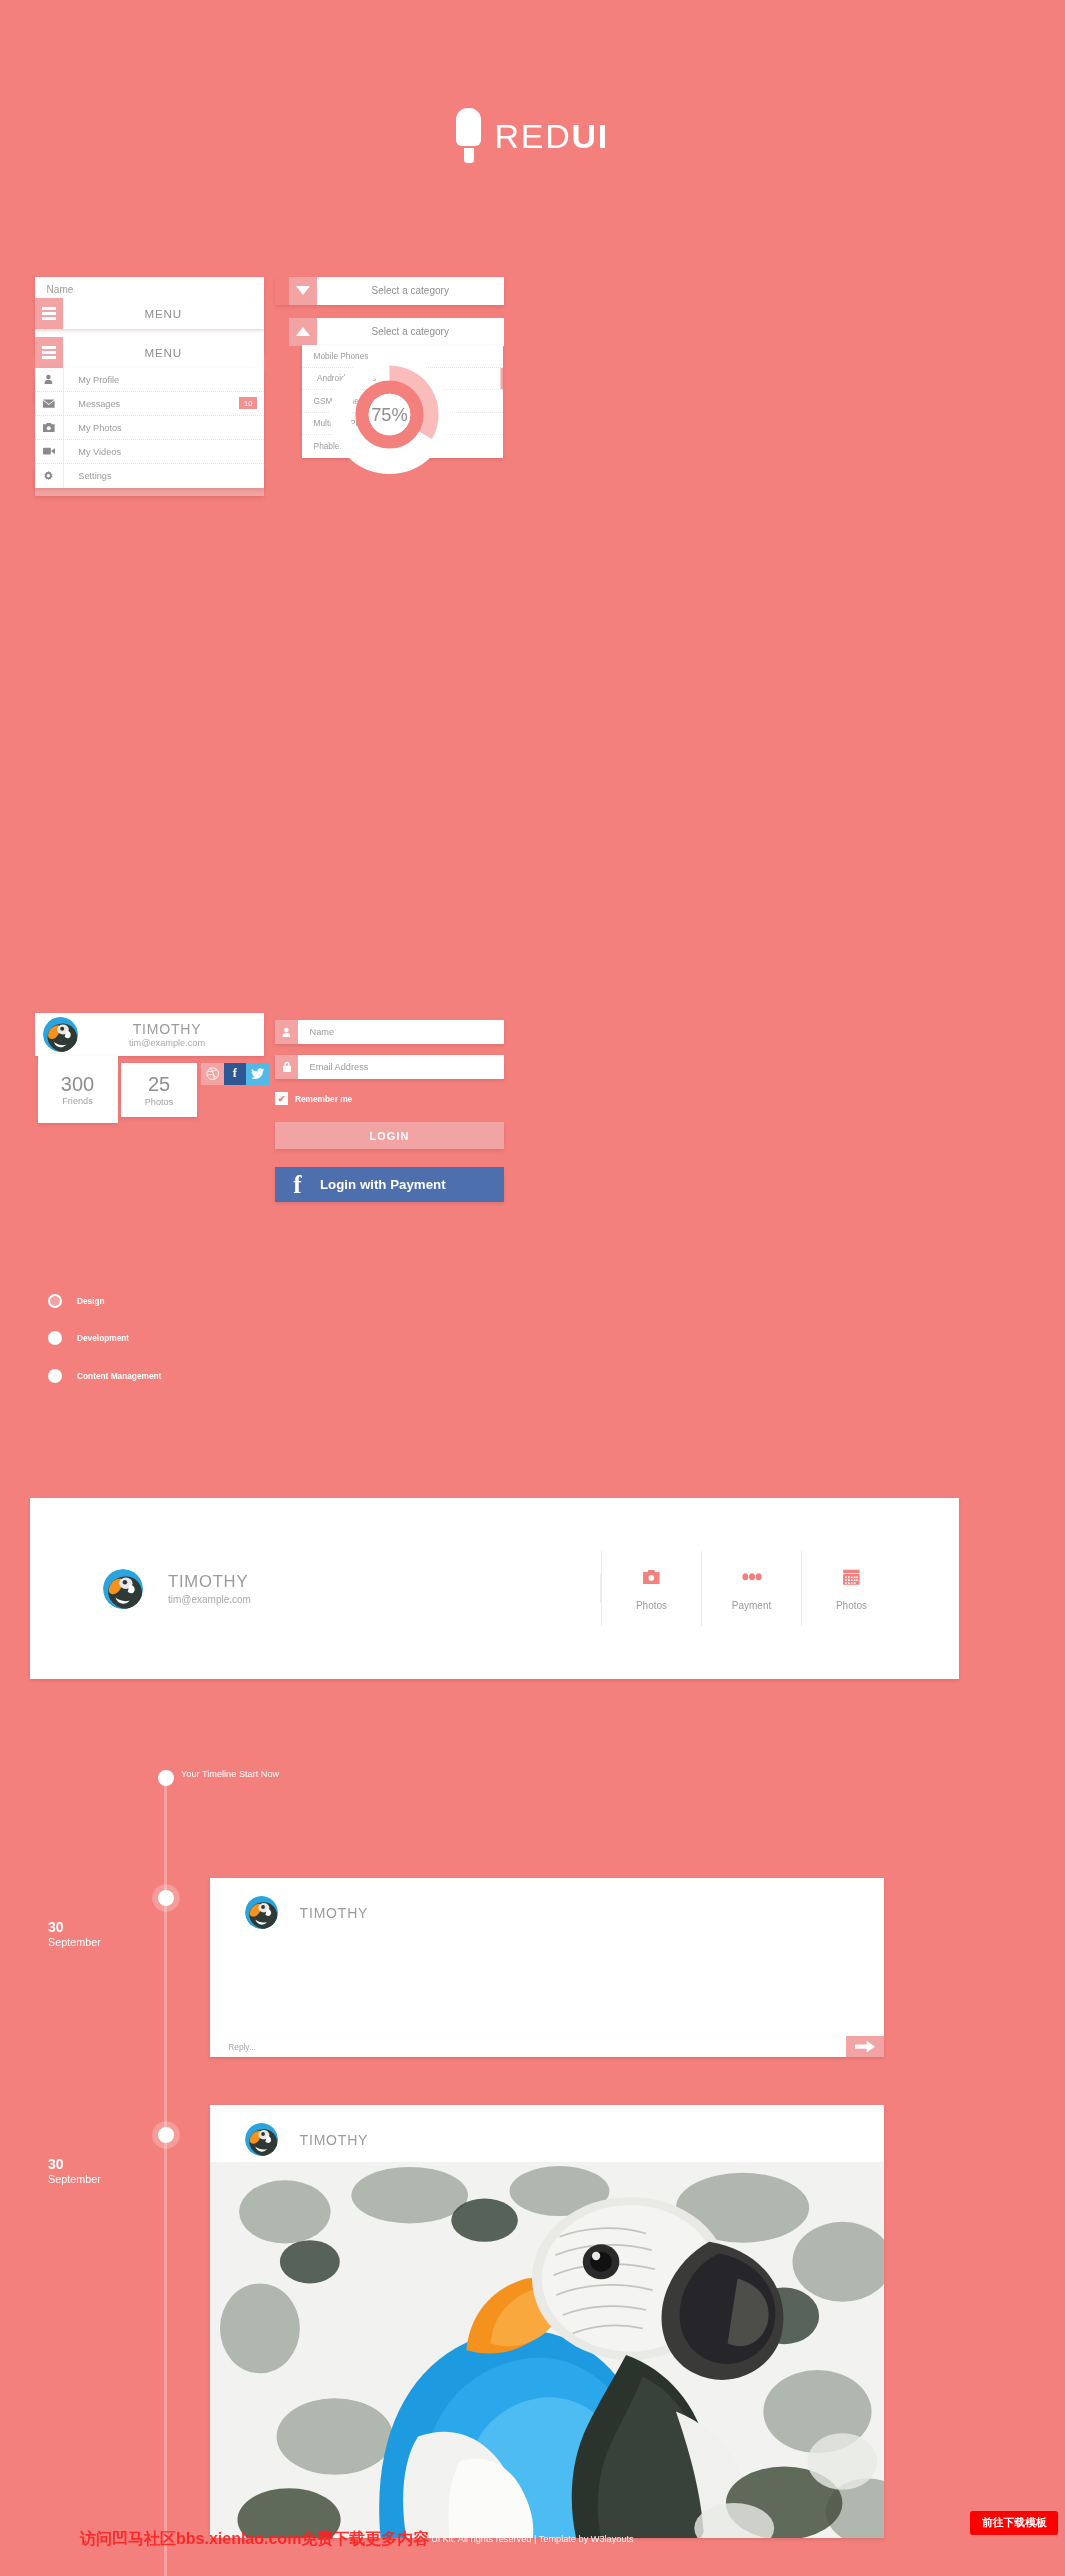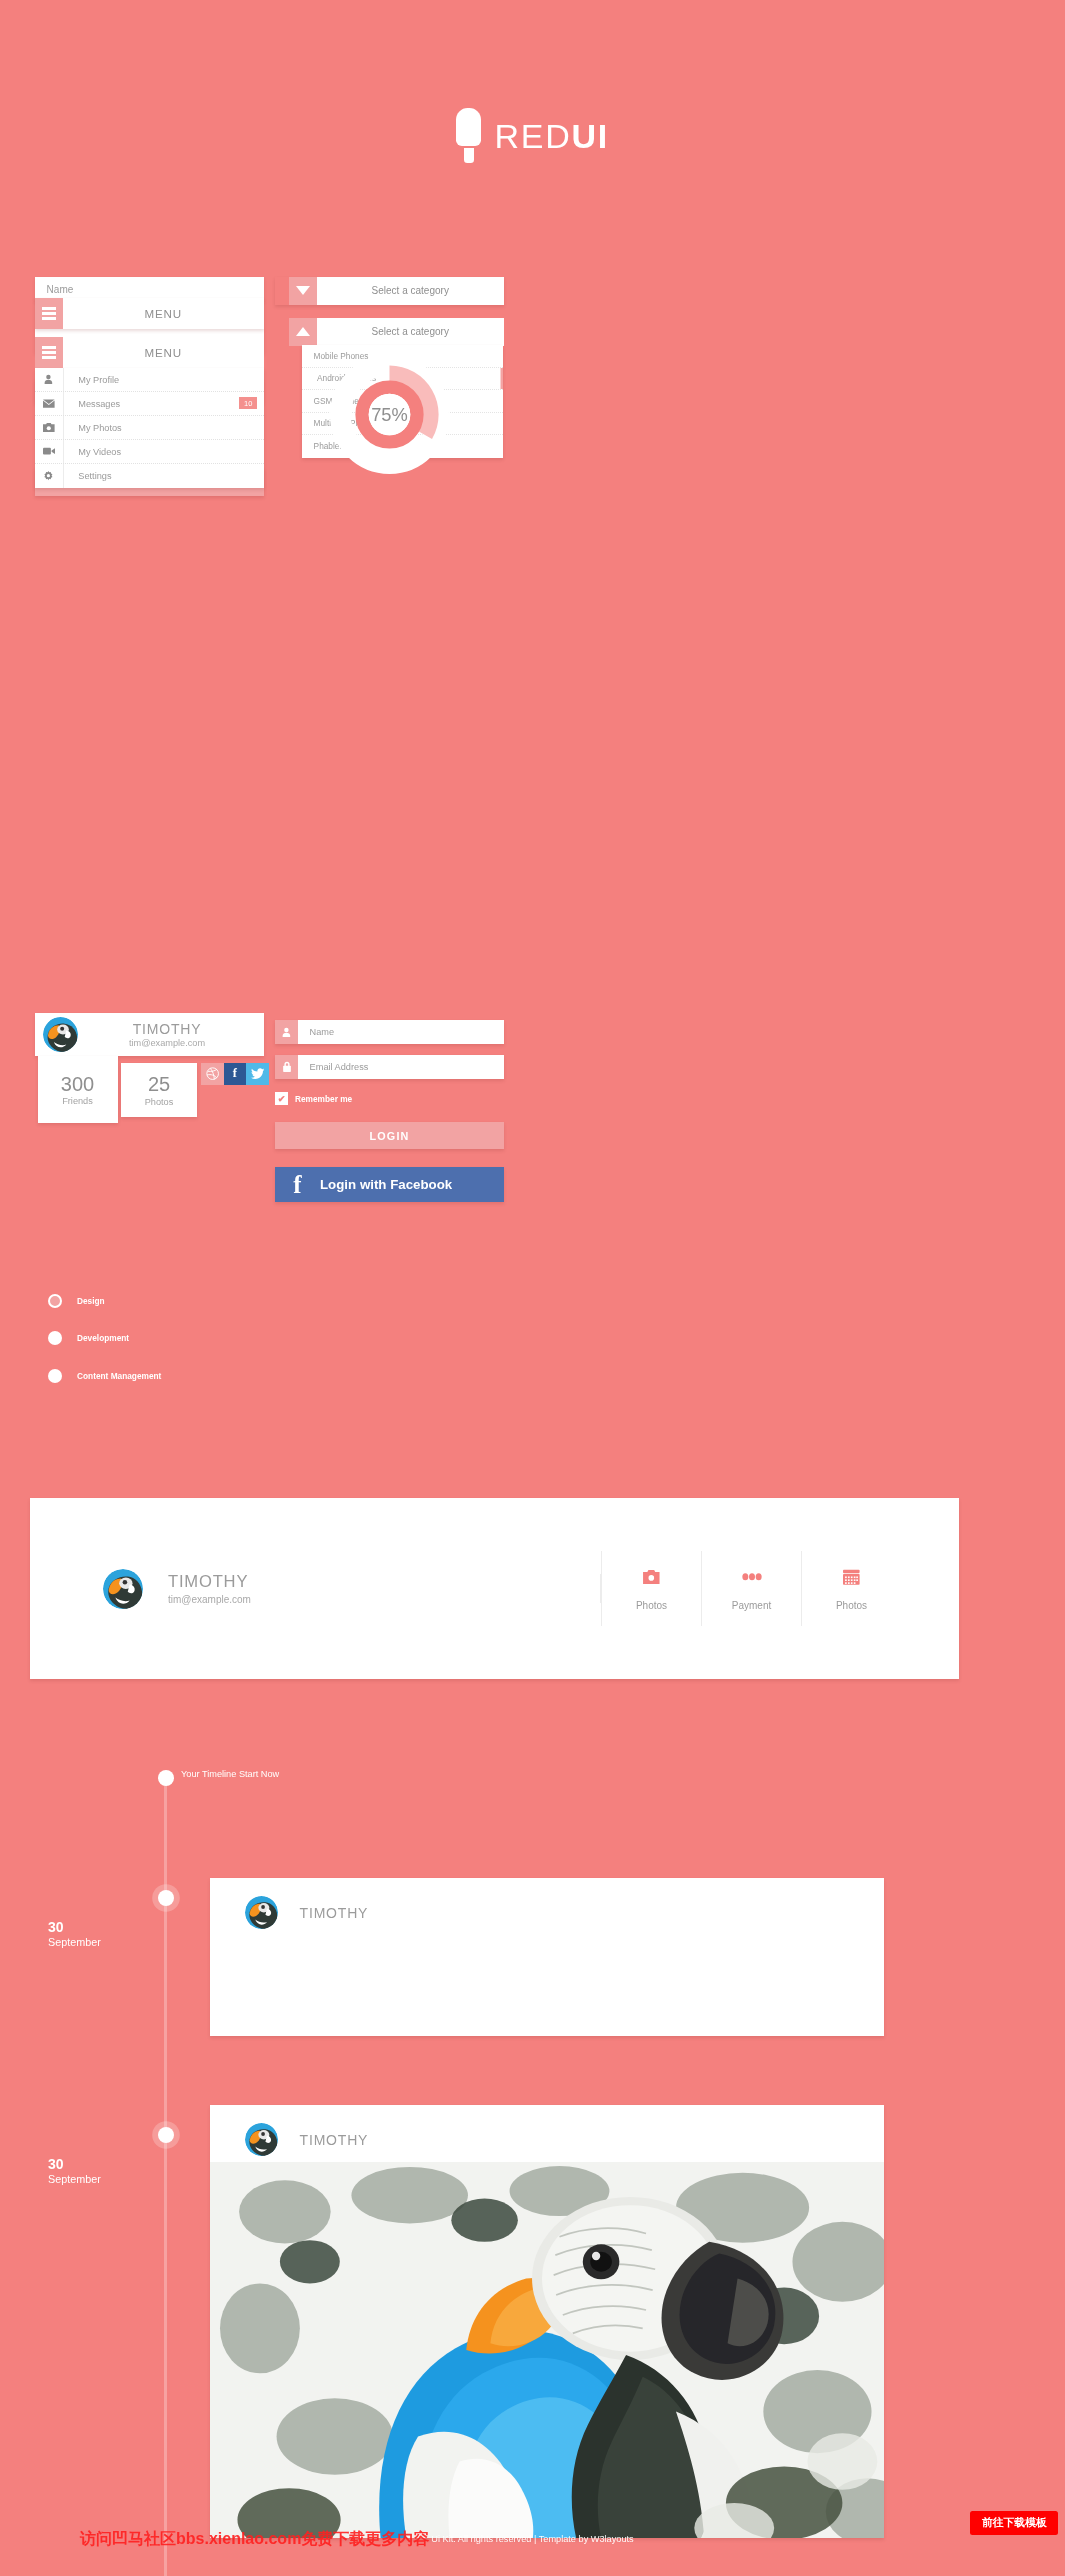--- a/index.html
+++ b/index.html
@@ -430,21 +430,21 @@
   </div>
   <div class="lg-chk">
     <div class="chk-box">✔</div>
     <span class="chk-label">Remember me</span>
   </div>
   <div class="btn-login shadow">
     <span>LOGIN</span>
   </div>
   <div class="btn-fb shadow">
     <span class="f">f</span>
-    <span class="t">Login with Facebook</span>
+    <span class="t">Login with Payment</span>
   </div>
 
   <div class="wbar shadow">
     <div class="wbar-left">
       <div class="avatar-lg">
         <svg class="parrot" viewBox="0 0 42 42">
             <circle cx="21" cy="21" r="21" fill="#2BA3DC"></circle>
             <path d="M6 20c3-9 12-13 20-12 8 1 14 7 15 16 1 9-6 18-16 18-11 0-22-10-19-22z" fill="#2f3a36"></path>
             <path d="M6 22c1-8 7-12 13-12 2 4 1 10-3 14-4 4-10 3-10-2z" fill="#F5921E"></path>
             <ellipse cx="24" cy="15" rx="7" ry="6" fill="#e8e8e8"></ellipse>
@@ -526,20 +526,30 @@
             <path d="M6 22c1-8 7-12 13-12 2 4 1 10-3 14-4 4-10 3-10-2z" fill="#F5921E"></path>
             <ellipse cx="24" cy="15" rx="7" ry="6" fill="#e8e8e8"></ellipse>
             <circle cx="23" cy="14" r="2.4" fill="#333"></circle>
             <path d="M28 16c4 1 6 4 5 7-1 3-5 3-7 1z" fill="#fff"></path>
             <path d="M13 30c4 3 10 5 15 3-4 5-12 5-15-3z" fill="#fff"></path>
           </svg>
       </div>
       <div class="pn">TIMOTHY</div>
     </div>
   </div>
+  <div class="reply-row shadow" style="left:210px; top:2036px; width:674px;">
+    <div class="reply-in">
+      <span>Reply...</span>
+    </div>
+    <div class="reply-btn">
+      <svg width="20" height="13.3" viewBox="0 0 24 16" fill="#fff">
+          <path d="M0 5.5h14V1l10 7-10 7v-4.5H0z"></path>
+        </svg>
+    </div>
+  </div>
 
   <div class="tl-dot ring" style="left:158px; top:2127px;"></div>
   <div class="tl-date" style="left:48px; top:2124px;">
     <div class="d">30</div>
     <div class="m">September</div>
   </div>
 
   <div class="post shadow" style="left:210px; top:2105px; width:674px; height:433px;">
     <div class="post-head">
       <div class="avatar-md">

